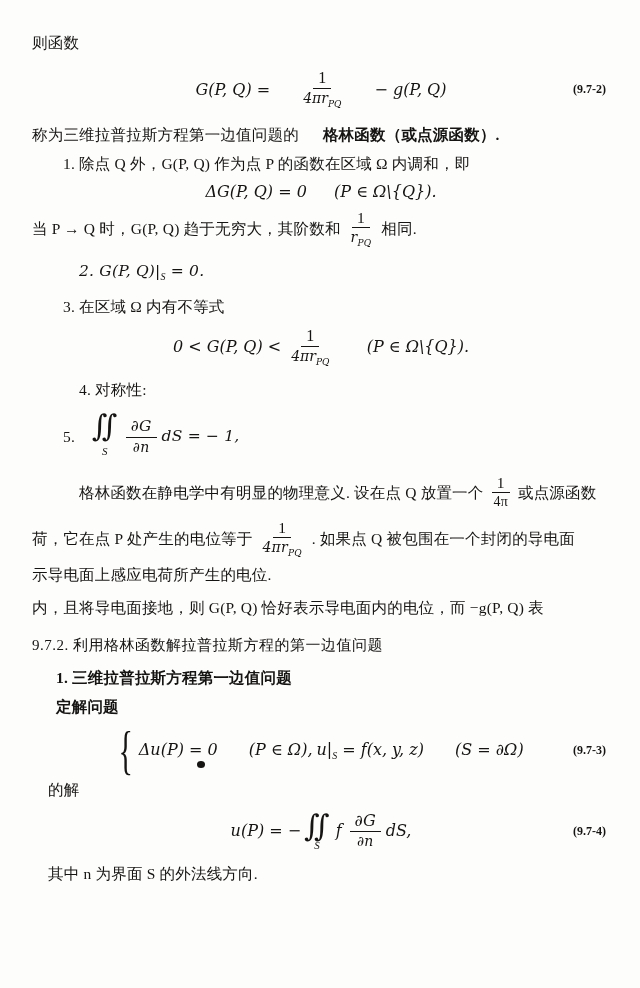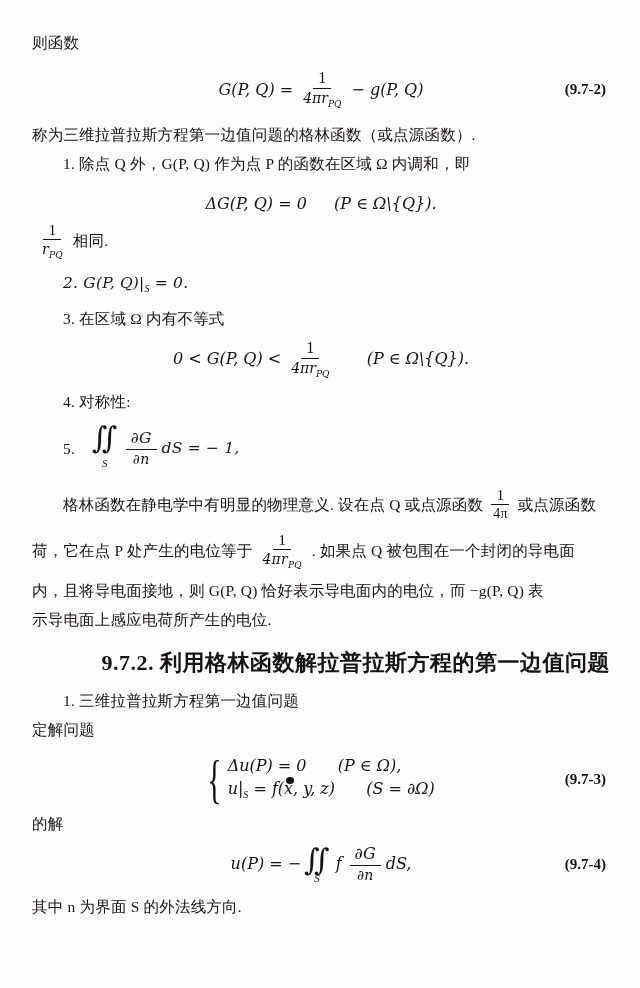--- a/index.html
+++ b/index.html
@@ -11,51 +11,51 @@
     overflow:hidden;
   }
   .page {
     position:relative;
     width:640px; height:988px;
     padding:30px 30px 0 32px;
     background:#fdfdfb;
   }
   .bodyline { font-size:15.5px; line-height:25px; letter-spacing:0.2px; }
   .indent { padding-left:2em; }
-  .bold { font-weight:normal; }
+  .bold { font-weight:bold;padding-left:24px; }
   .m { font-style:italic; font-family:"DejaVu Serif","Liberation Serif",serif; }
   sub { font-size:10px; font-style:italic; }
 
   
   .eqrow { position:relative; display:flex; justify-content:center; align-items:center; font-size:16px; }
-  .eq-tag { position:absolute; right:4px; top:50%; transform:translateY(-50%); font-weight:bold; font-size:15px; font-style:normal; }
+  .eq-tag { position:absolute; right:4px; top:50%; transform:translateY(-50%); font-weight:bold; font-size:12px; font-style:normal; }
   .cond { margin-left:1.7em; }
 
   
   .frac { display:inline-flex; flex-direction:column; align-items:center; vertical-align:middle; margin:0 5px; line-height:1.15; }
   .frac .num { padding:0 5px 1px; border-bottom:1.4px solid #151413; text-align:center; }
   .frac .den { padding:1px 5px 0; text-align:right; font-size:14px; }
   .frac .den sub, .frac .num sub { font-size:9px; }
 
   
   .iint-wrap { display:inline-flex; flex-direction:column; align-items:center; vertical-align:middle; margin:0 3px; }
   .iint { font-size:30px; line-height:1.05; font-style:normal; }
   .iint-sub { font-size:11px; font-style:italic; margin-top:-3px; }
   .flexline { display:flex; align-items:center; flex-wrap:nowrap; }
 
-  h1.sec { font-size:22px; font-weight:bold; letter-spacing:0.5px; margin:16px 0 10px 0; font-family:"Liberation Serif","DejaVu Serif",serif;text-align:right; }
+  h1.sec { font-size:15px; font-weight:normal; letter-spacing:0.5px; margin:16px 0 10px 0; font-family:"Liberation Serif","DejaVu Serif",serif; }
 
   .system { display:flex; align-items:center; position:relative; }
   .brace { font-size:30px; transform:scaleY(1.75); margin-right:6px; font-weight:400; }
-  .sys-lines { display:flex; flex-direction:column; gap:4px; position:relative; font-size:16px; }
+  .sys-lines { display:flex; flex-direction:row; gap:4px; position:relative; font-size:16px; }
   .ink-dot { position:absolute; left:58px; top:21px; width:8px; height:7px; background:#151413; border-radius:50%; }
 
   
-  .mt4{margin-top:4px;} .mt6{margin-top:18px;} .mt8{margin-top:8px;} .mt10{margin-top:10px;}
-  .mt12{margin-top:12px;} .mt14{margin-top:14px;}
+  .mt4{margin-top:4px;} .mt6{margin-top:6px;} .mt8{margin-top:8px;} .mt10{margin-top:10px;margin-left:16px;}
+  .mt12{margin-top:12px;} .mt14{margin-top:14px;gap:23px;}
 </style>
 </head>
 <body>
 
 <div class="page">
 
   <div class="bodyline">则函数</div>
 
   <div class="eqrow mt14">
     <span class="m">G(P, Q) = </span>
@@ -73,20 +73,21 @@
 
 
   <div class="bodyline indent mt4">1. 除点 Q 外，G(P, Q) 作为点 P 的函数在区域 Ω 内调和，即</div>
 
   <div class="eqrow mt6">
     <span class="m">ΔG(P, Q) = 0</span>
     <span class="cond m">(P ∈ Ω\{Q}).</span>
   </div>
 
   <div class="bodyline flexline mt8">
+    <span>当 P → Q 时，G(P, Q) 趋于无穷大，其阶数和</span>
     <span class="frac">
       <span class="num">1</span>
       <span class="den m"><span>r</span><sub>PQ</sub></span>
     </span>
     <span>相同.</span>
   </div>
 
   <div class="bodyline indent mt10">
     <span class="m">2.  G(P, Q)|</span><sub>S</sub><span class="m"> = 0.</span>
   </div>
@@ -114,37 +115,37 @@
     </span>
     <span class="frac">
       <span class="num m">∂G</span>
       <span class="den m">∂n</span>
     </span>
     <span class="m"> dS = − 1,</span>
   </div>
 
 
   <div class="bodyline flexline indent mt10">
-    <span>格林函数在静电学中有明显的物理意义.  设在点 Q 或点源函数</span>
+    <span>格林函数在静电学中有明显的物理意义.  设在点 Q 放置一个</span>
     <span class="frac">
       <span class="num">1</span>
       <span class="den">4π</span>
     </span>
     <span>或点源函数</span>
   </div>
   <div class="bodyline flexline mt8">
     <span>荷，它在点 P 处产生的电位等于</span>
     <span class="frac">
       <span class="num">1</span>
       <span class="den m"><span>4πr</span><sub>PQ</sub></span>
     </span>
     <span>.  如果点 Q 被包围在一个封闭的导电面</span>
   </div>
+  <div class="bodyline mt4">示导电面上感应电荷所产生的电位.</div>
   <div class="bodyline mt8">内，且将导电面接地，则 G(P, Q) 恰好表示导电面内的电位，而 −g(P, Q) 表</div>
-  <div class="bodyline mt4">示导电面上感应电荷所产生的电位.</div>
 
   <h1 class="sec">9.7.2. 利用格林函数解拉普拉斯方程的第一边值问题</h1>
 
   <div class="bodyline indent bold">1. 三维拉普拉斯方程第一边值问题</div>
   <div class="bodyline bold mt4">定解问题</div>
 
   <div class="eqrow mt14">
     <div class="system">
       <span class="brace">{</span>
       <div class="sys-lines">

